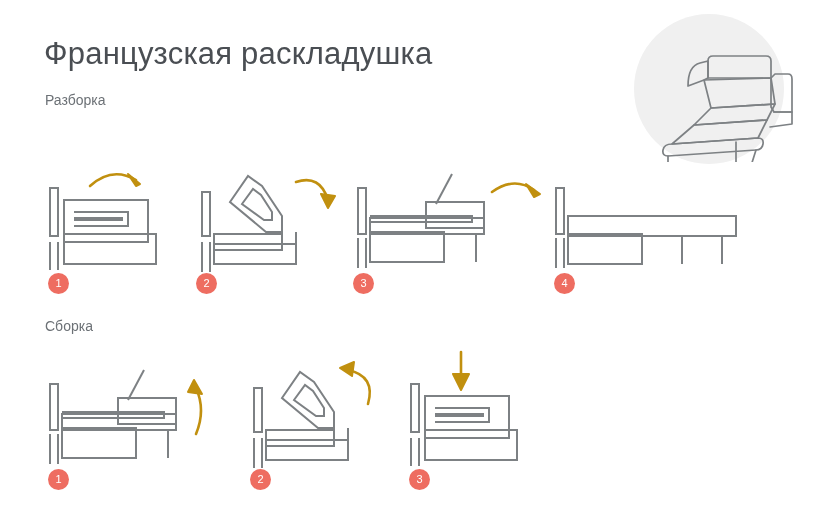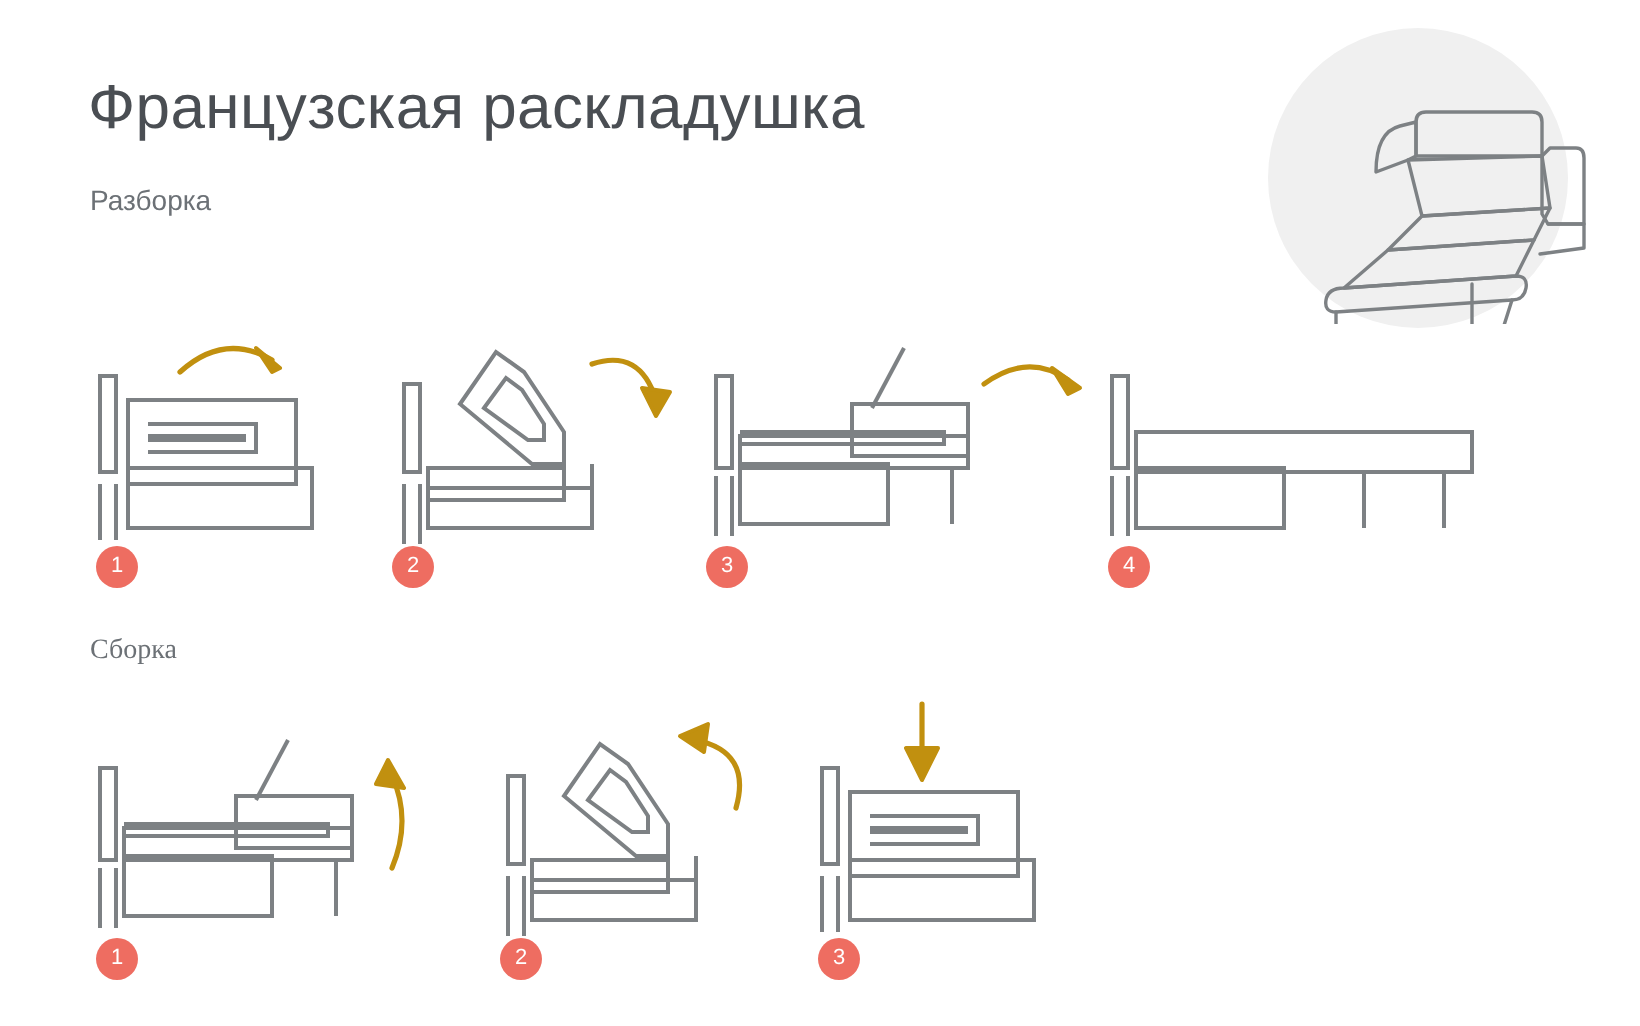--- a/index.html
+++ b/index.html
@@ -36,21 +36,21 @@
     white-space: nowrap;
   }
   .section-label {
     position: absolute;
     font-size: 14px;
     font-weight: 400;
     color: #6c7176;
     white-space: nowrap;
   }
   .section-label.disassembly { left: 45px; top: 92px; }
-  .section-label.assembly    { left: 45px; top: 318px; font-family: Liberation Serif, serif; }
+  .section-label.assembly    { left: 45px; top: 318px; }
 
   
   .hero-wrap {
     position: absolute;
     left: 618px;
     top: 12px;
     width: 196px;
     height: 150px;
   }
   .hero-circle {

